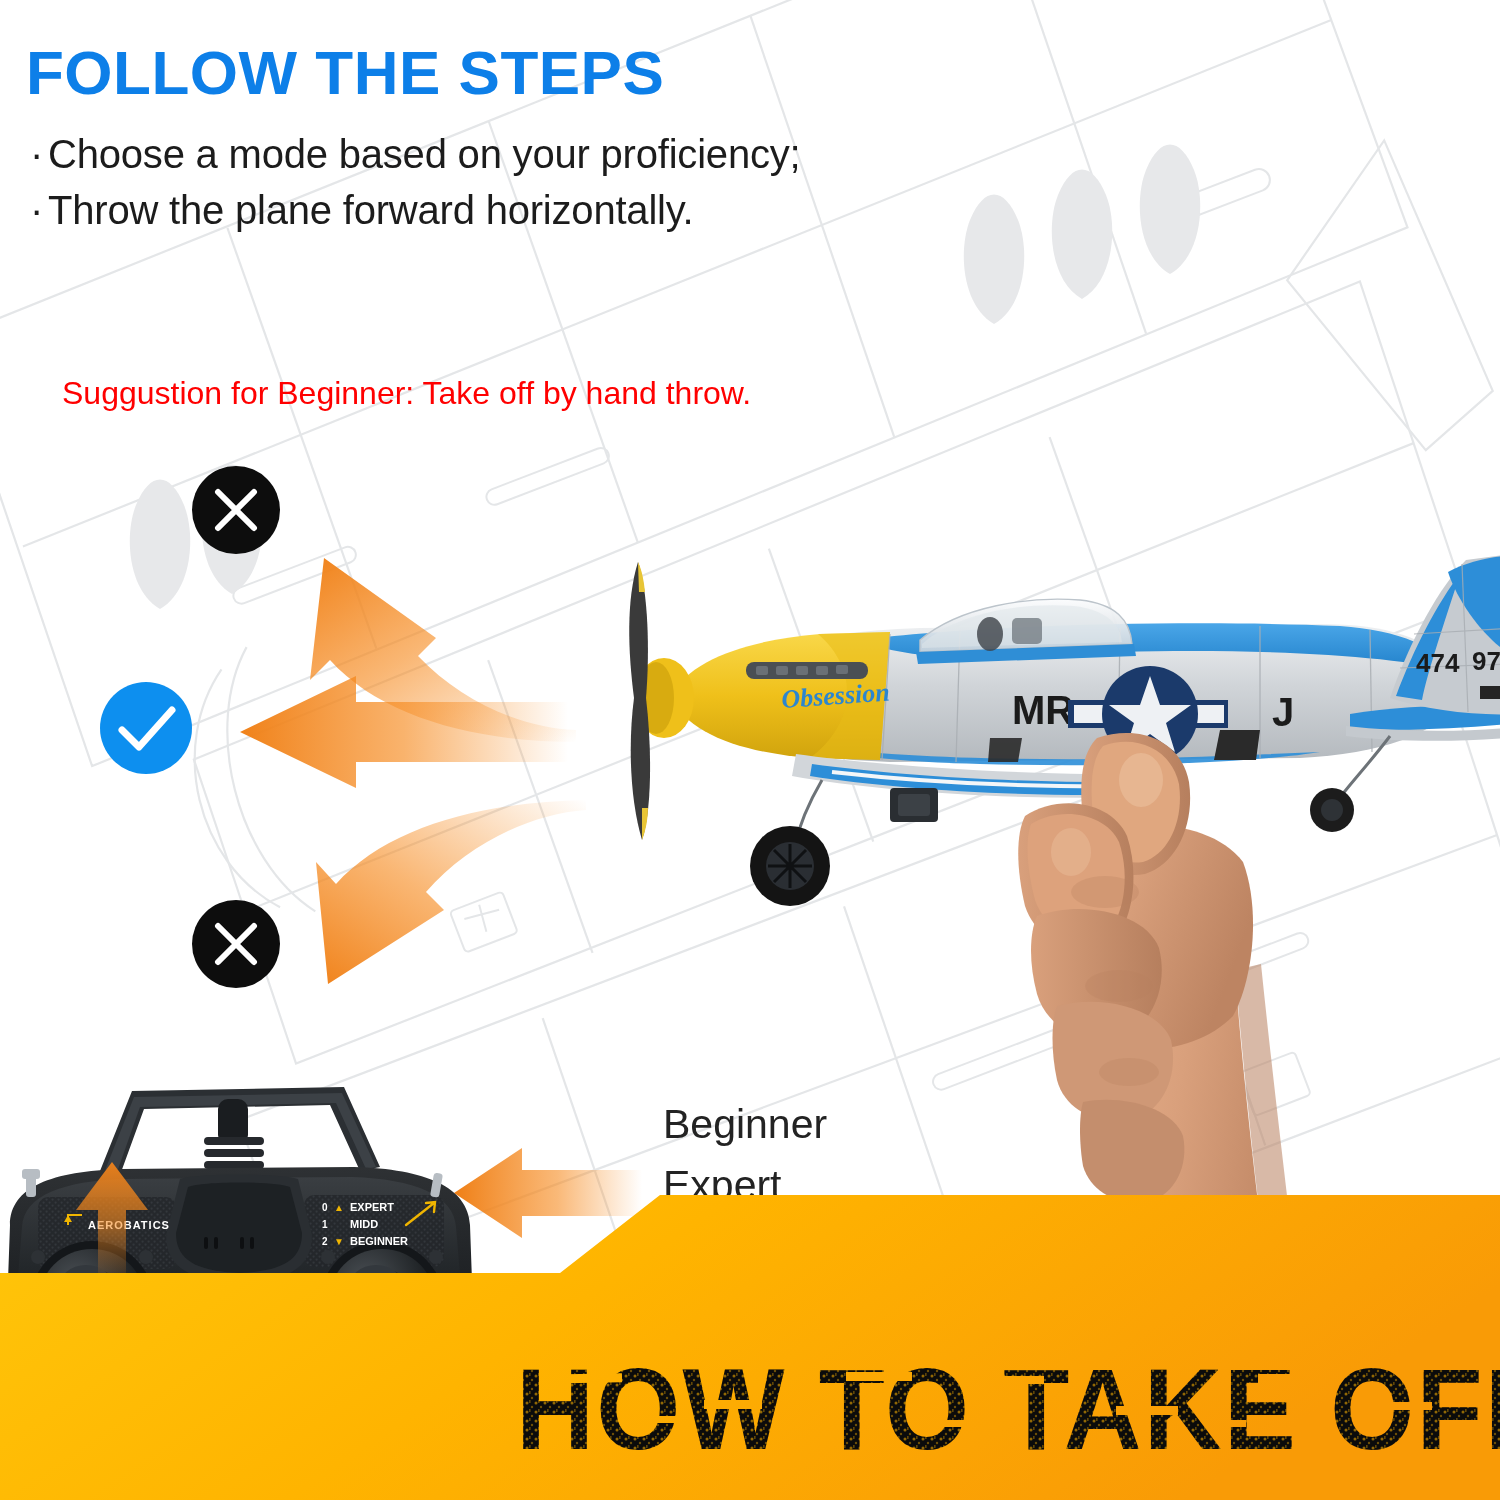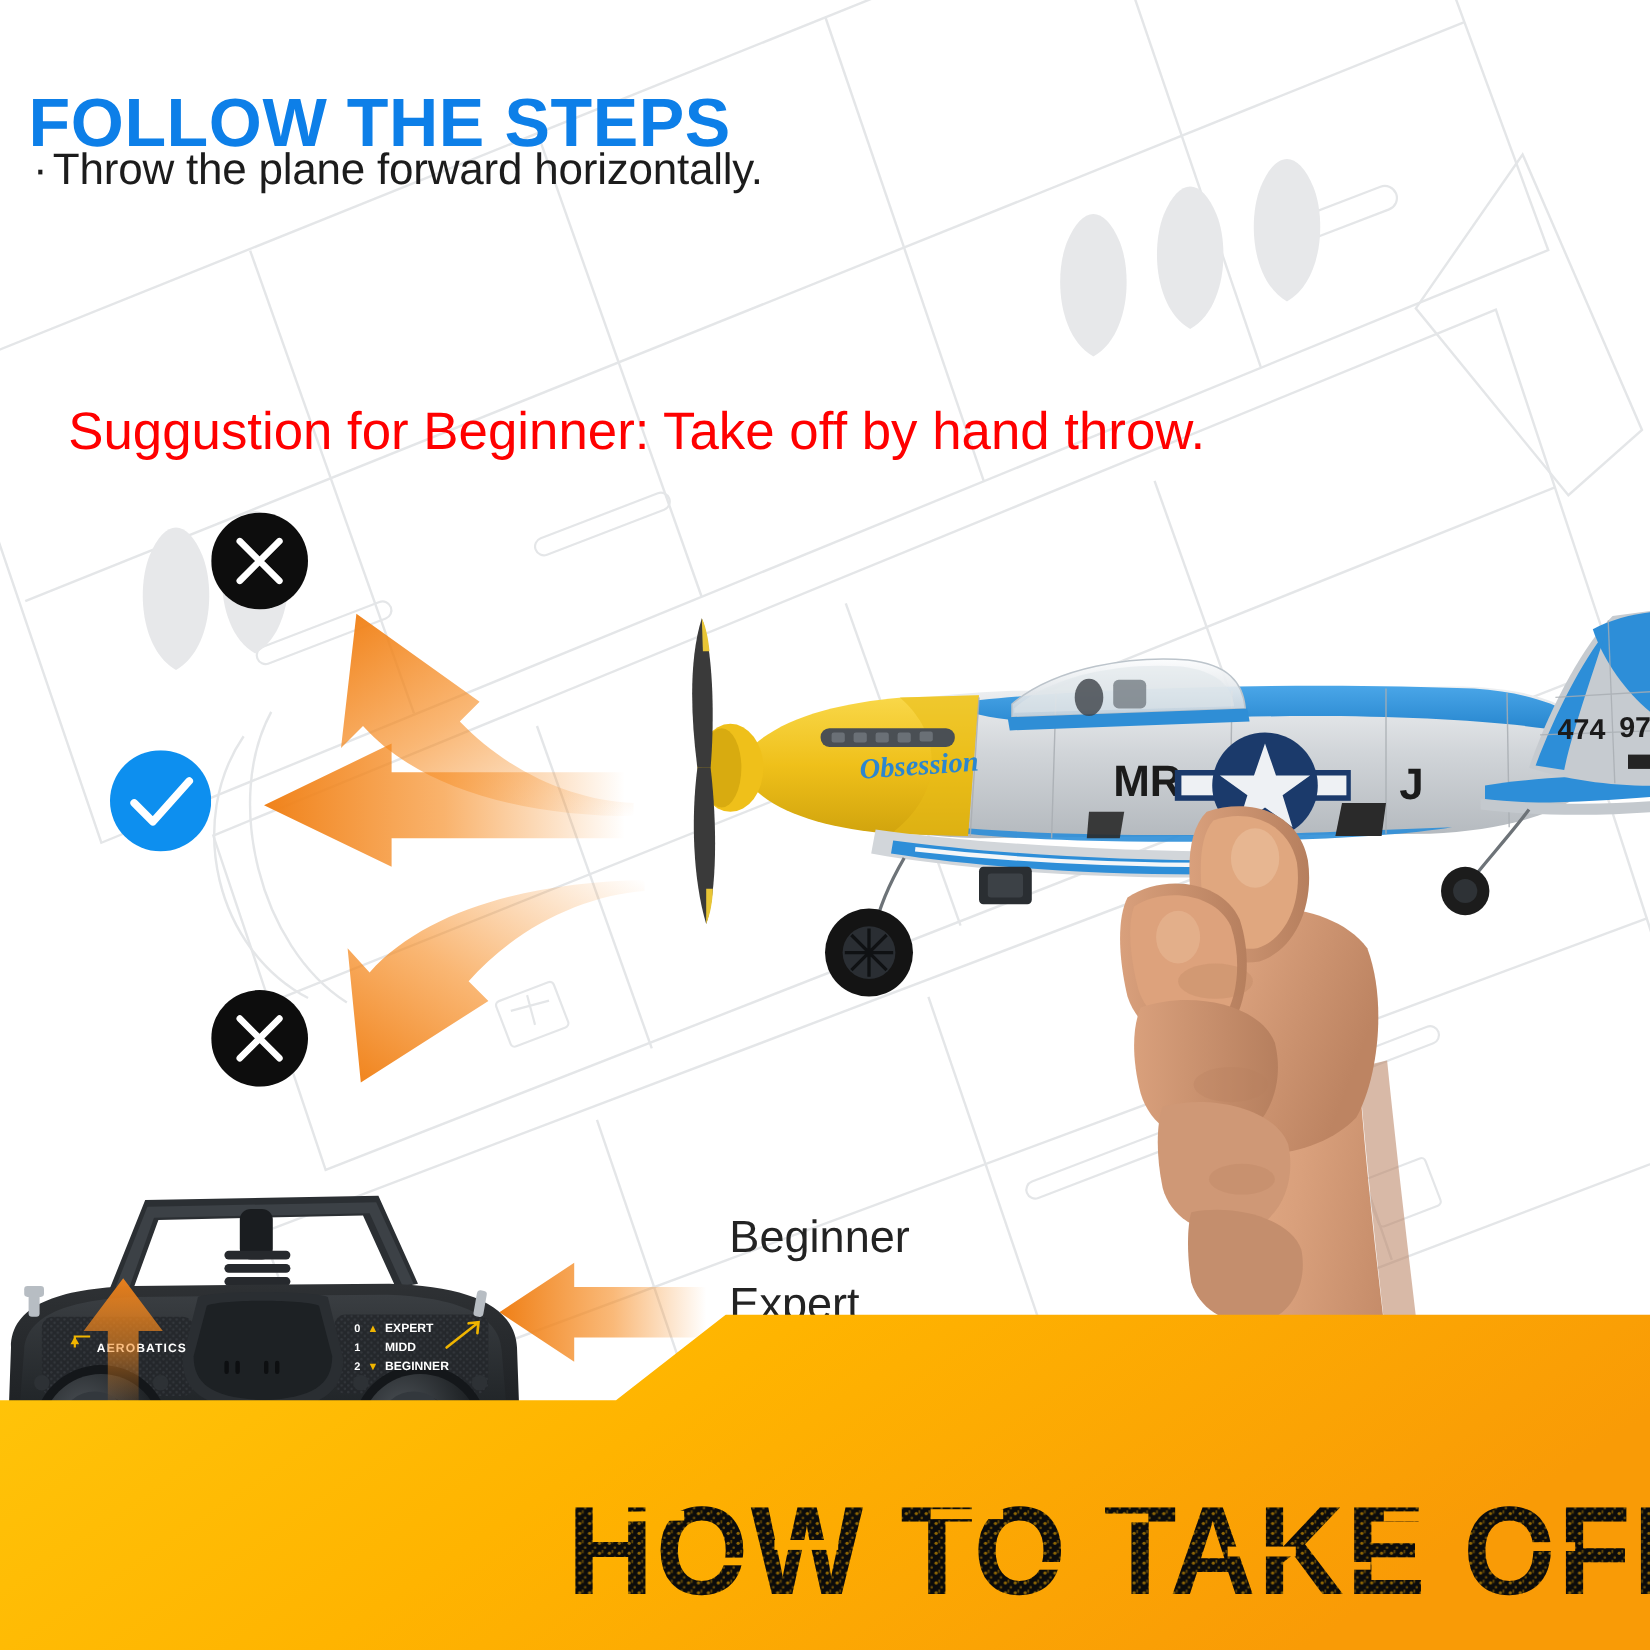--- a/index.html
+++ b/index.html
@@ -5,25 +5,25 @@
   html,body{margin:0;padding:0;background:#fff;}
   body{width:1500px;height:1500px;overflow:hidden;font-family:"Liberation Sans",sans-serif;}
   #stage{position:relative;width:1500px;height:1500px;background:#ffffff;overflow:hidden;}
 
   
   .blueprint{position:absolute;inset:0;overflow:hidden;pointer-events:none;}
   .bp-svg{position:absolute;left:-60px;top:-110px;width:1640px;height:1560px;opacity:.95;}
 
   
   .headline{position:absolute;left:26px;top:42px;font-size:62px;font-weight:bold;
-            letter-spacing:.5px;line-height:1;color:#0d7fe8;white-space:nowrap;margin-top:40px;}
+            letter-spacing:.5px;line-height:1;color:#0d7fe8;white-space:nowrap;}
   .steps{position:absolute;left:30px;top:126px;width:1180px;}
   .step-line{font-size:40px;line-height:56px;color:#1c1c1c;white-space:nowrap;letter-spacing:-.2px;}
   .step-line .dot{display:inline-block;width:18px;color:#1c1c1c;}
-  .note{position:absolute;left:62px;top:367px;font-size:48px;line-height:52px;color:#ff0000;white-space:nowrap;}
+  .note{position:absolute;left:62px;top:367px;font-size:32px;line-height:52px;color:#ff0000;white-space:nowrap;}
 
   
   .modes{position:absolute;left:663px;top:1094px;}
   .mode-line{font-size:41px;line-height:61px;color:#232323;white-space:nowrap;}
 
   
   .badge{position:absolute;border-radius:50%;}
   .badge svg{display:block;width:100%;height:100%;}
   #badge-x-top{left:192px;top:466px;width:88px;height:88px;}
   #badge-x-bottom{left:192px;top:900px;width:88px;height:88px;}
@@ -102,20 +102,23 @@
         <path d="M1206 280 c14 -34 34 -34 48 0 c12 30 8 86 -24 104 c-32 -18 -36 -74 -24 -104 z"></path>
         <path d="M196 615 c14 -34 34 -34 48 0 c12 30 8 86 -24 104 c-32 -18 -36 -74 -24 -104 z"></path>
         <path d="M268 600 c14 -34 34 -34 48 0 c12 30 8 86 -24 104 c-32 -18 -36 -74 -24 -104 z"></path>
       </g>
     </svg>
   </div>
 
   <div class="headline">FOLLOW THE STEPS</div>
 
   <div class="steps">
+    <div class="step-line">
+      <span class="dot">·</span><span>Choose a mode based on your proficiency;</span>
+    </div>
     <div class="step-line">
       <span class="dot">·</span><span>Throw the plane forward horizontally.</span>
     </div>
   </div>
   <div class="note">Suggustion for Beginner: Take off by hand throw.</div>
 
   <div class="badge" id="badge-x-top">
     <svg viewBox="0 0 88 88" xmlns="http://www.w3.org/2000/svg">
       <circle cx="44" cy="44" r="44" fill="#0d0d0d"></circle>
       <path d="M26 26 L62 62 M62 26 L26 62" stroke="#ffffff" stroke-width="6" stroke-linecap="round"></path>

